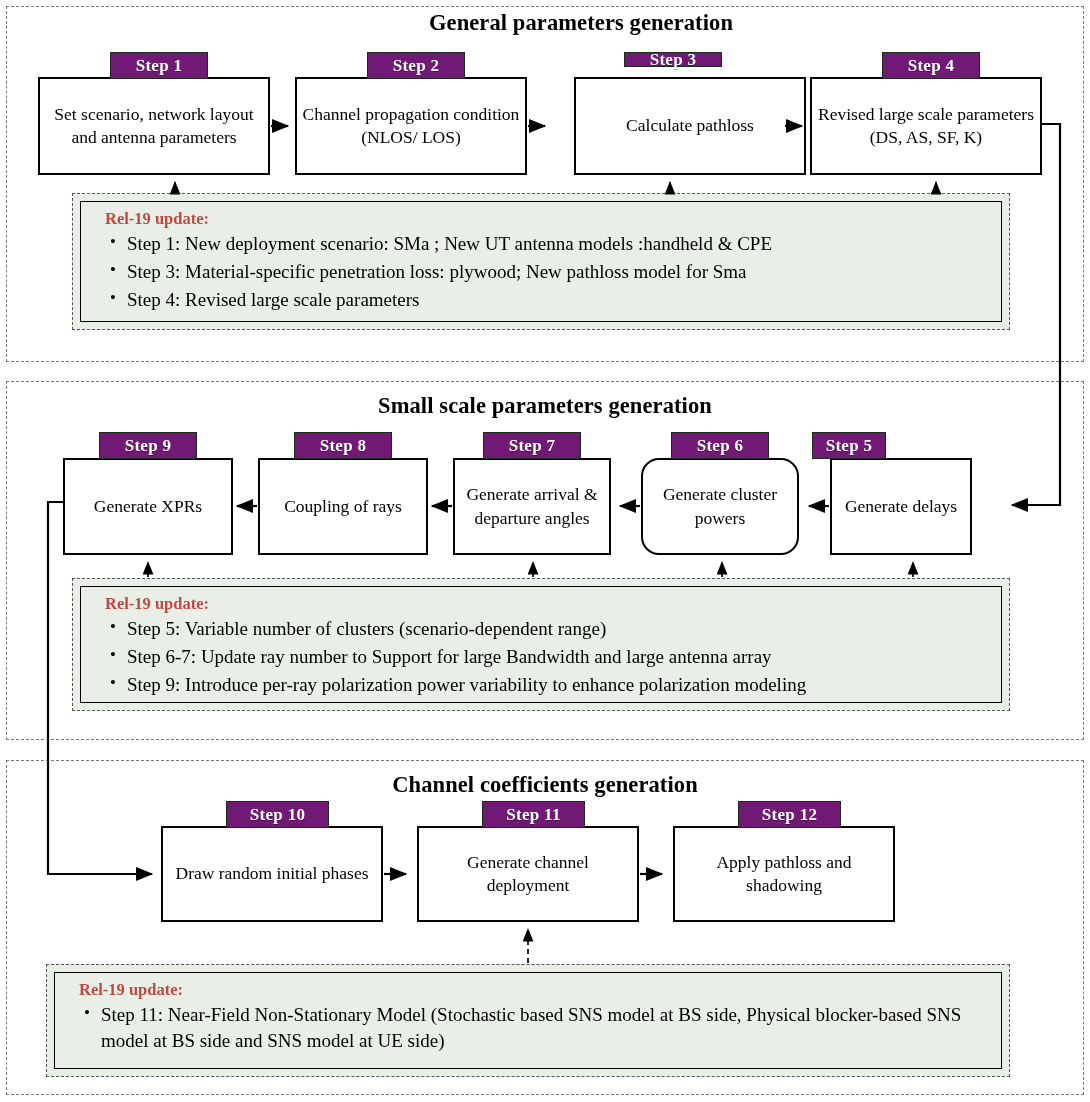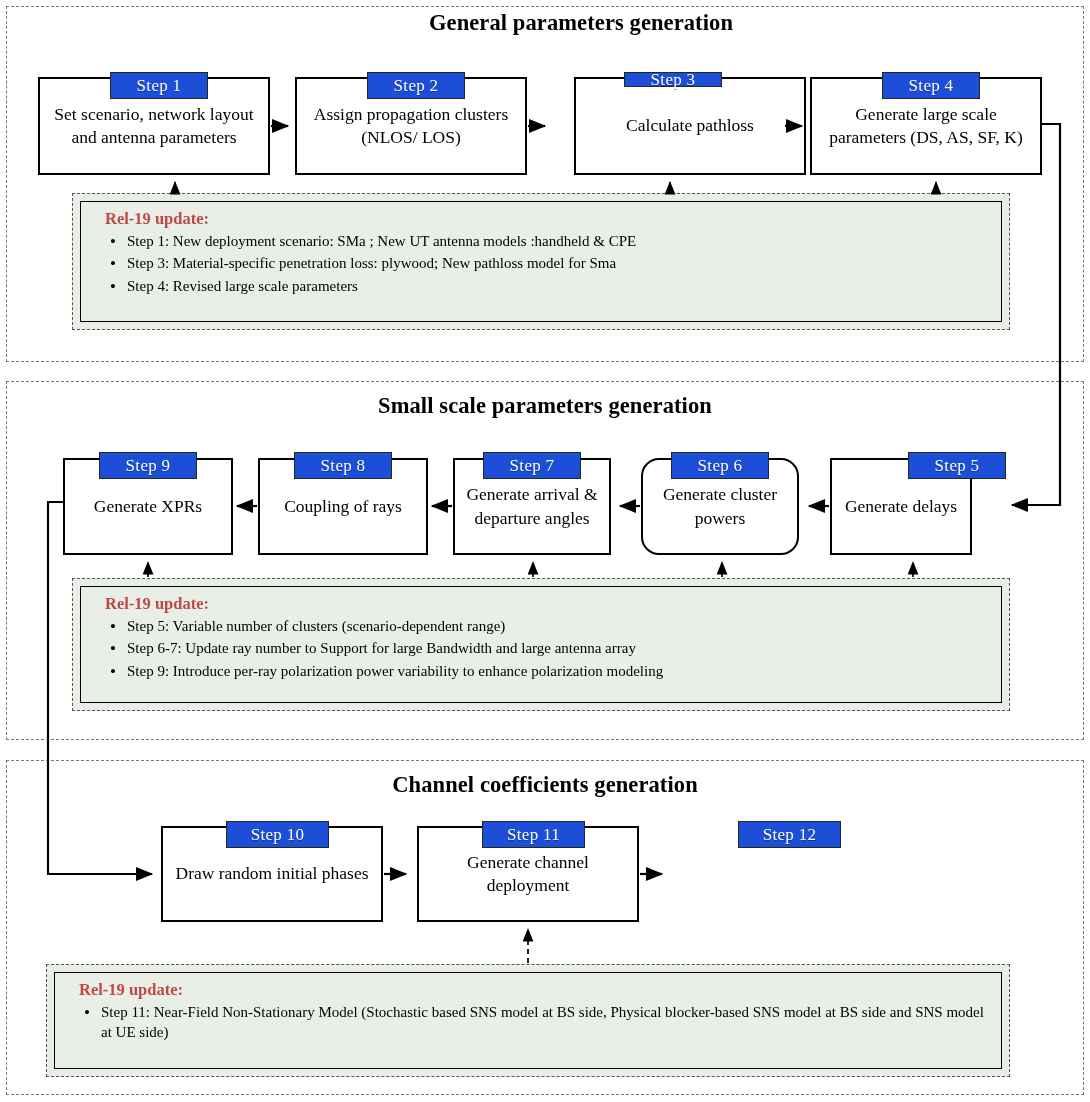--- a/index.html
+++ b/index.html
@@ -20,45 +20,44 @@
   .stepbox{
     position:absolute;box-sizing:border-box;border:2px solid #000;background:#fff;
     display:flex;align-items:center;justify-content:center;text-align:center;
     font-family:"Liberation Serif",serif;font-size:17.5px;line-height:1.32;color:#000;
     padding:2px 5px;
   }
   .stepbox span{display:block;width:100%;}
 
   
   .badge{
-    position:absolute;box-sizing:border-box;background:#1d4ed8;border:1px solid #1d2a1e;
-    color:#ffffff;font-family:"Liberation Serif",serif;font-weight:normal;font-size:17px;
+    position:absolute;box-sizing:border-box;background:#701a75;border:1px solid #1d2a1e;
+    color:#ffffff;font-family:"Liberation Serif",serif;font-weight:bold;font-size:17px;
     display:flex;align-items:center;justify-content:center;letter-spacing:.3px;
     text-shadow:0 1px 0 rgba(0,0,0,.35);
     z-index:6;
-    margin-top:20px;
   }
 
   
   .upd-outer{
     position:absolute;box-sizing:border-box;border:1.5px dashed #555;
     background:#e9eee7;padding:7px;
   }
   .upd-inner{
     box-sizing:border-box;width:100%;height:100%;border:1.5px solid #000;
     background:#e9eee7;padding:7px 12px 6px 24px;
   }
   .upd-head{
     font-family:"Liberation Serif",serif;font-weight:bold;font-size:16.5px;
     color:#bf4a43;margin:0 0 2px 0;
   }
   .upd-list{margin:0;padding:0;list-style:none;}
   .upd-list li{
     position:relative;padding-left:22px;margin:2px 0;
-    font-family:"Liberation Serif",serif;font-size:15px;line-height:1.36;color:#000;
+    font-family:"Liberation Serif",serif;font-size:19px;line-height:1.36;color:#000;
   }
   .upd-list li:before{
     content:"\2022";position:absolute;left:5px;top:-1px;font-size:17px;color:#000;
   }
 
   
   #wires{position:absolute;left:0;top:0;width:1090px;height:1102px;pointer-events:none;z-index:4;}
 </style>
 </head>
 <body>
@@ -70,35 +69,35 @@
   <div class="sec-title" style="top:10px;margin-left:36px;">General parameters generation</div>
 
   <div class="stepbox" style="left:38px;top:77px;width:232px;height:98px;">
     <span>Set scenario, network layout and antenna parameters</span>
   </div>
   <div class="badge" style="left:110px;top:52px;width:98px;height:27px;">
     <span>Step 1</span>
   </div>
 
   <div class="stepbox" style="left:295px;top:77px;width:232px;height:98px;">
-    <span>Assign propagation clusters (NLOS/ LOS)</span>
+    <span>Channel propagation condition (NLOS/ LOS)</span>
   </div>
   <div class="badge" style="left:367px;top:52px;width:98px;height:27px;">
     <span>Step 2</span>
   </div>
 
   <div class="stepbox" style="left:574px;top:77px;width:232px;height:98px;">
     <span>Calculate pathloss</span>
   </div>
   <div class="badge" style="left:624px;top:52px;width:98px;height:15px;">
     <span>Step 3</span>
   </div>
 
   <div class="stepbox" style="left:810px;top:77px;width:232px;height:98px;">
-    <span>Generate large scale parameters (DS, AS, SF, K)</span>
+    <span>Revised large scale parameters (DS, AS, SF, K)</span>
   </div>
   <div class="badge" style="left:882px;top:52px;width:98px;height:27px;">
     <span>Step 4</span>
   </div>
 
   <div class="upd-outer" style="left:72px;top:193px;width:938px;height:137px;">
     <div class="upd-inner">
       <div class="upd-head">Rel-19 update:</div>
       <ul class="upd-list">
         <li>Step 1: New deployment scenario: SMa ;  New UT antenna models :handheld &amp; CPE</li>
@@ -136,21 +135,21 @@
   <div class="stepbox" style="left:641px;top:458px;width:158px;height:97px;border-radius:18px;">
     <span>Generate cluster powers</span>
   </div>
   <div class="badge" style="left:671px;top:432px;width:98px;height:27px;">
     <span>Step 6</span>
   </div>
 
   <div class="stepbox" style="left:830px;top:458px;width:142px;height:97px;">
     <span>Generate delays</span>
   </div>
-  <div class="badge" style="left:908px;top:432px;width:98px;height:27px;">
+  <div class="badge" style="left:812px;top:432px;width:74px;height:27px;">
     <span>Step 5</span>
   </div>
 
   <div class="upd-outer" style="left:72px;top:578px;width:938px;height:133px;">
     <div class="upd-inner">
       <div class="upd-head">Rel-19 update:</div>
       <ul class="upd-list">
         <li>Step 5: Variable number of clusters (scenario-dependent range)</li>
         <li>Step 6-7: Update ray number to Support for large Bandwidth and large antenna array</li>
         <li>Step 9: Introduce per-ray polarization power variability to enhance polarization modeling</li>
@@ -169,20 +168,23 @@
     <span>Step 10</span>
   </div>
 
   <div class="stepbox" style="left:417px;top:826px;width:222px;height:96px;">
     <span>Generate channel deployment</span>
   </div>
   <div class="badge" style="left:482px;top:801px;width:103px;height:27px;">
     <span>Step 11</span>
   </div>
 
+  <div class="stepbox" style="left:673px;top:826px;width:222px;height:96px;">
+    <span>Apply pathloss and shadowing</span>
+  </div>
   <div class="badge" style="left:738px;top:801px;width:103px;height:27px;">
     <span>Step 12</span>
   </div>
 
   <div class="upd-outer" style="left:46px;top:964px;width:964px;height:113px;">
     <div class="upd-inner">
       <div class="upd-head">Rel-19 update:</div>
       <ul class="upd-list">
         <li>Step 11: Near-Field Non-Stationary Model (Stochastic based SNS model at BS side, Physical blocker-based SNS model at BS side and SNS model at UE side)</li>
       </ul>

